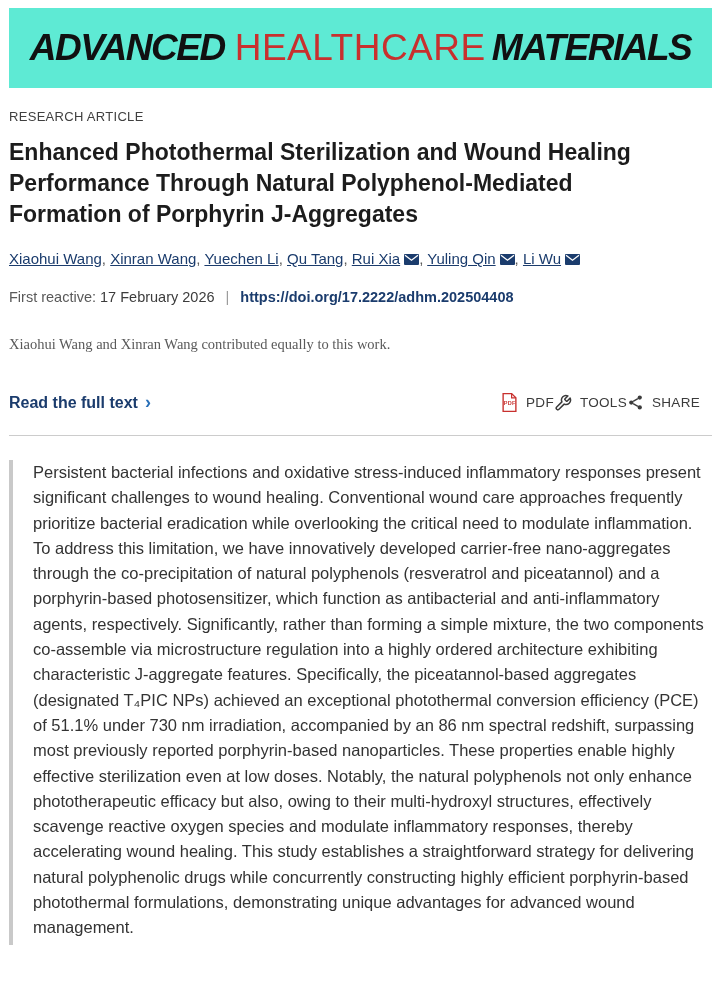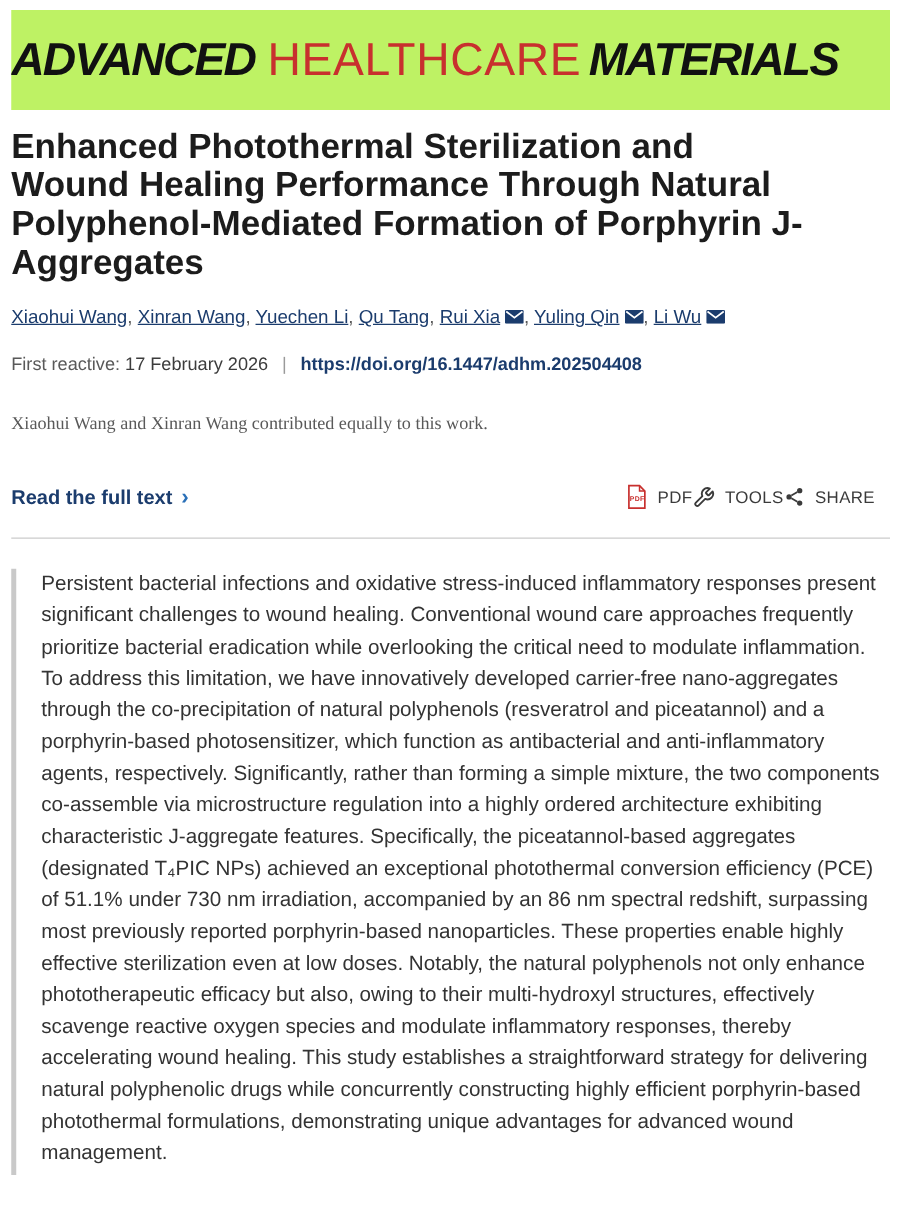--- a/index.html
+++ b/index.html
@@ -6,24 +6,25 @@
   html, body { background: #ffffff; }
   body {
     width: 721px;
     font-family: "Liberation Sans", sans-serif;
     color: #333;
   }
   .page { padding: 8px 9px 20px 9px; }
 
   
   .banner {
-    background: #bef264;
+    background: #5eead4;
     height: 80px;
     display: flex;
     align-items: center;
+    justify-content: center;
     white-space: nowrap;
     overflow: hidden;
   }
   .logo { font-size: 37px; letter-spacing: -1px; }
   .logo .heavy {
     font-weight: 800;
     font-style: italic;
     color: #111111;
     letter-spacing: -1.5px;
   }
@@ -37,21 +38,21 @@
 
   
   .article-type {
     margin-top: 21px;
     font-size: 13px;
     color: #404040;
     letter-spacing: 0.3px;
   }
   .title {
     margin-top: 13px;
-    font-size: 28px;
+    font-size: 23px;
     line-height: 31px;
     font-weight: 700;
     color: #1c1c1c;
     max-width: 640px;
   }
   .authors {
     margin-top: 18px;
     font-size: 15px;
     color: #595959;
     line-height: 22px;
@@ -144,20 +145,21 @@
 <body>
 
 <div class="page">
 
   <div class="banner">
     <div class="logo">
       <span class="heavy">ADVANCED</span><span class="light">HEALTHCARE</span><span class="heavy">MATERIALS</span>
     </div>
   </div>
 
+  <div class="article-type">RESEARCH ARTICLE</div>
 
   <h1 class="title">Enhanced Photothermal Sterilization and Wound Healing Performance Through Natural Polyphenol-Mediated Formation of Porphyrin J-Aggregates</h1>
 
   <div class="authors">
     <span><a class="author-link">Xiaohui Wang</a><span>,</span> </span>
     <span><a class="author-link">Xinran Wang</a><span>,</span> </span>
     <span><a class="author-link">Yuechen Li</a><span>,</span> </span>
     <span><a class="author-link">Qu Tang</a><span>,</span> </span>
     <span><a class="author-link">Rui Xia</a><svg class="mail-icon" width="15" height="11" viewBox="0 0 15 11">
           <rect x="0" y="0" width="15" height="11" rx="1" fill="#1b3c6d"></rect>
@@ -170,21 +172,21 @@
     <span><a class="author-link">Li Wu</a><svg class="mail-icon" width="15" height="11" viewBox="0 0 15 11">
           <rect x="0" y="0" width="15" height="11" rx="1" fill="#1b3c6d"></rect>
           <path d="M1 1.2 L7.5 6.2 L14 1.2" fill="none" stroke="#ffffff" stroke-width="1.3"></path>
         </svg></span>
   </div>
 
   <div class="pub-line">
     <span>First reactive:</span>
     <span class="date">17 February 2026</span>
     <span class="sep">|</span>
-    <a class="doi-link">https://doi.org/16.1447/adhm.202504408</a>
+    <a class="doi-link">https://doi.org/17.2222/adhm.202504408</a>
   </div>
 
   <div class="contrib-note">Xiaohui Wang and Xinran Wang contributed equally to this work.</div>
 
   <div class="action-row">
     <div class="read-link">
       <span>Read the full text</span><span class="chev">›</span>
     </div>
     <div class="tool-buttons">
       <div class="tool-btn">

